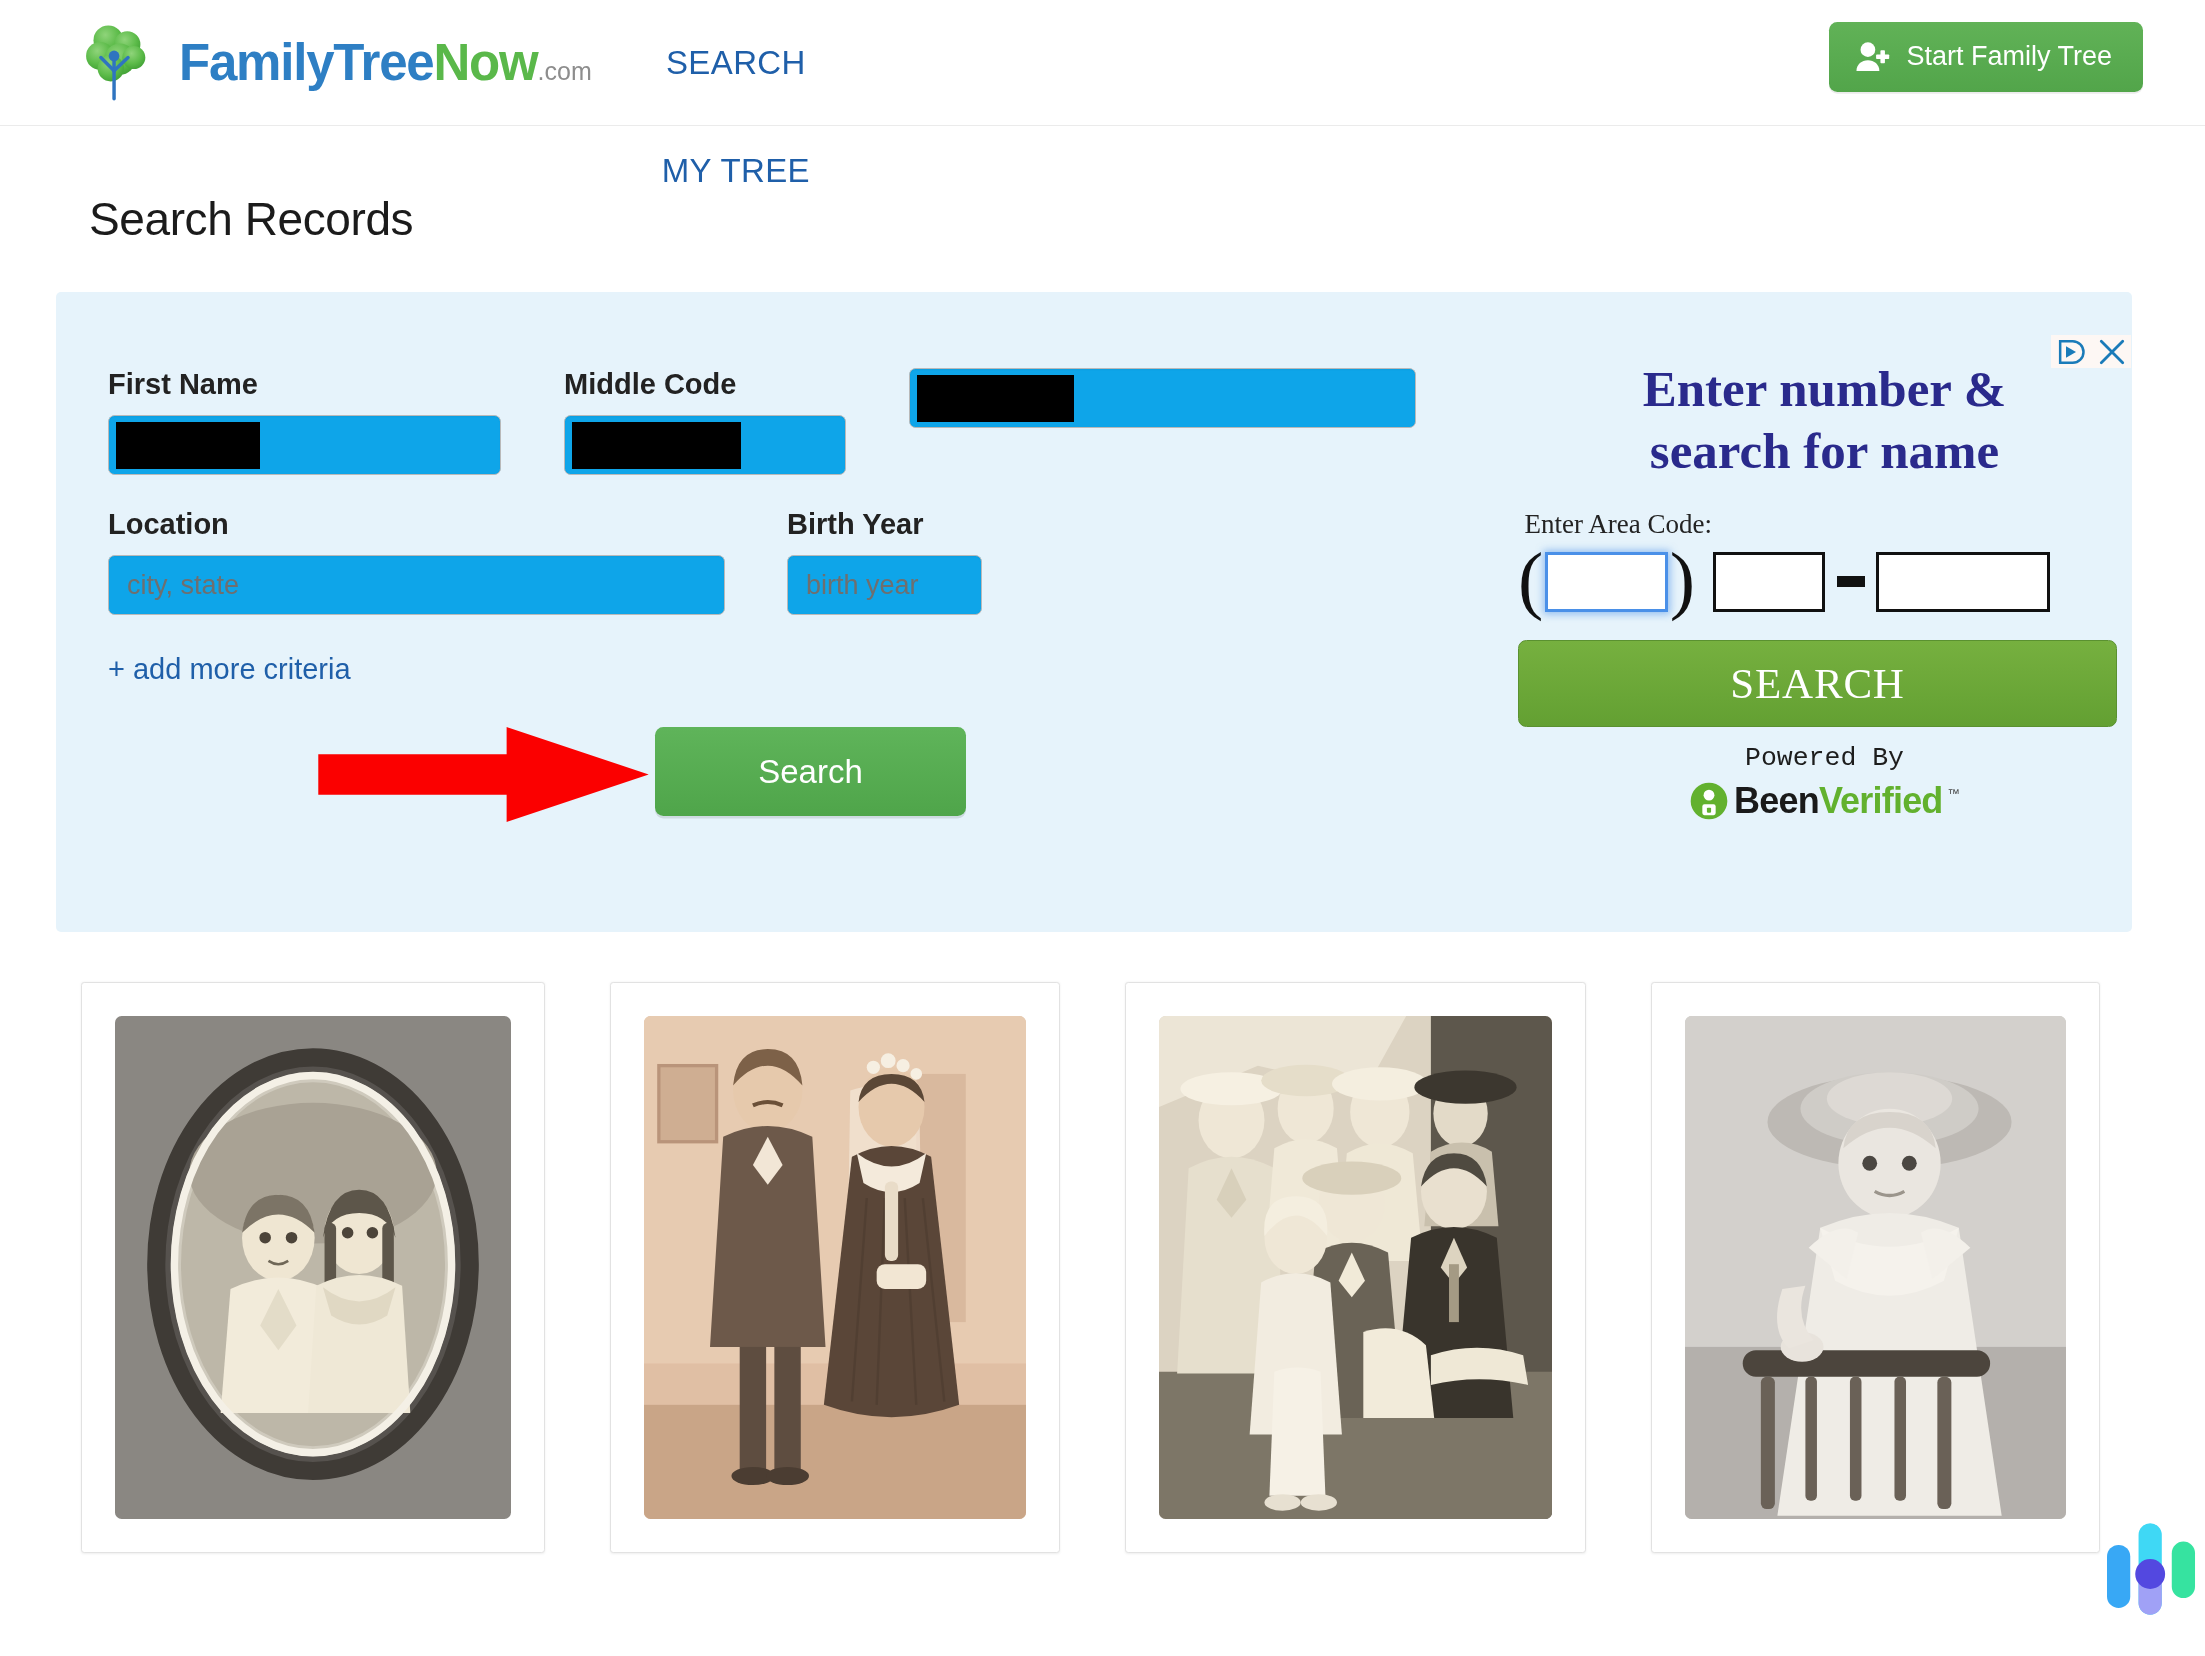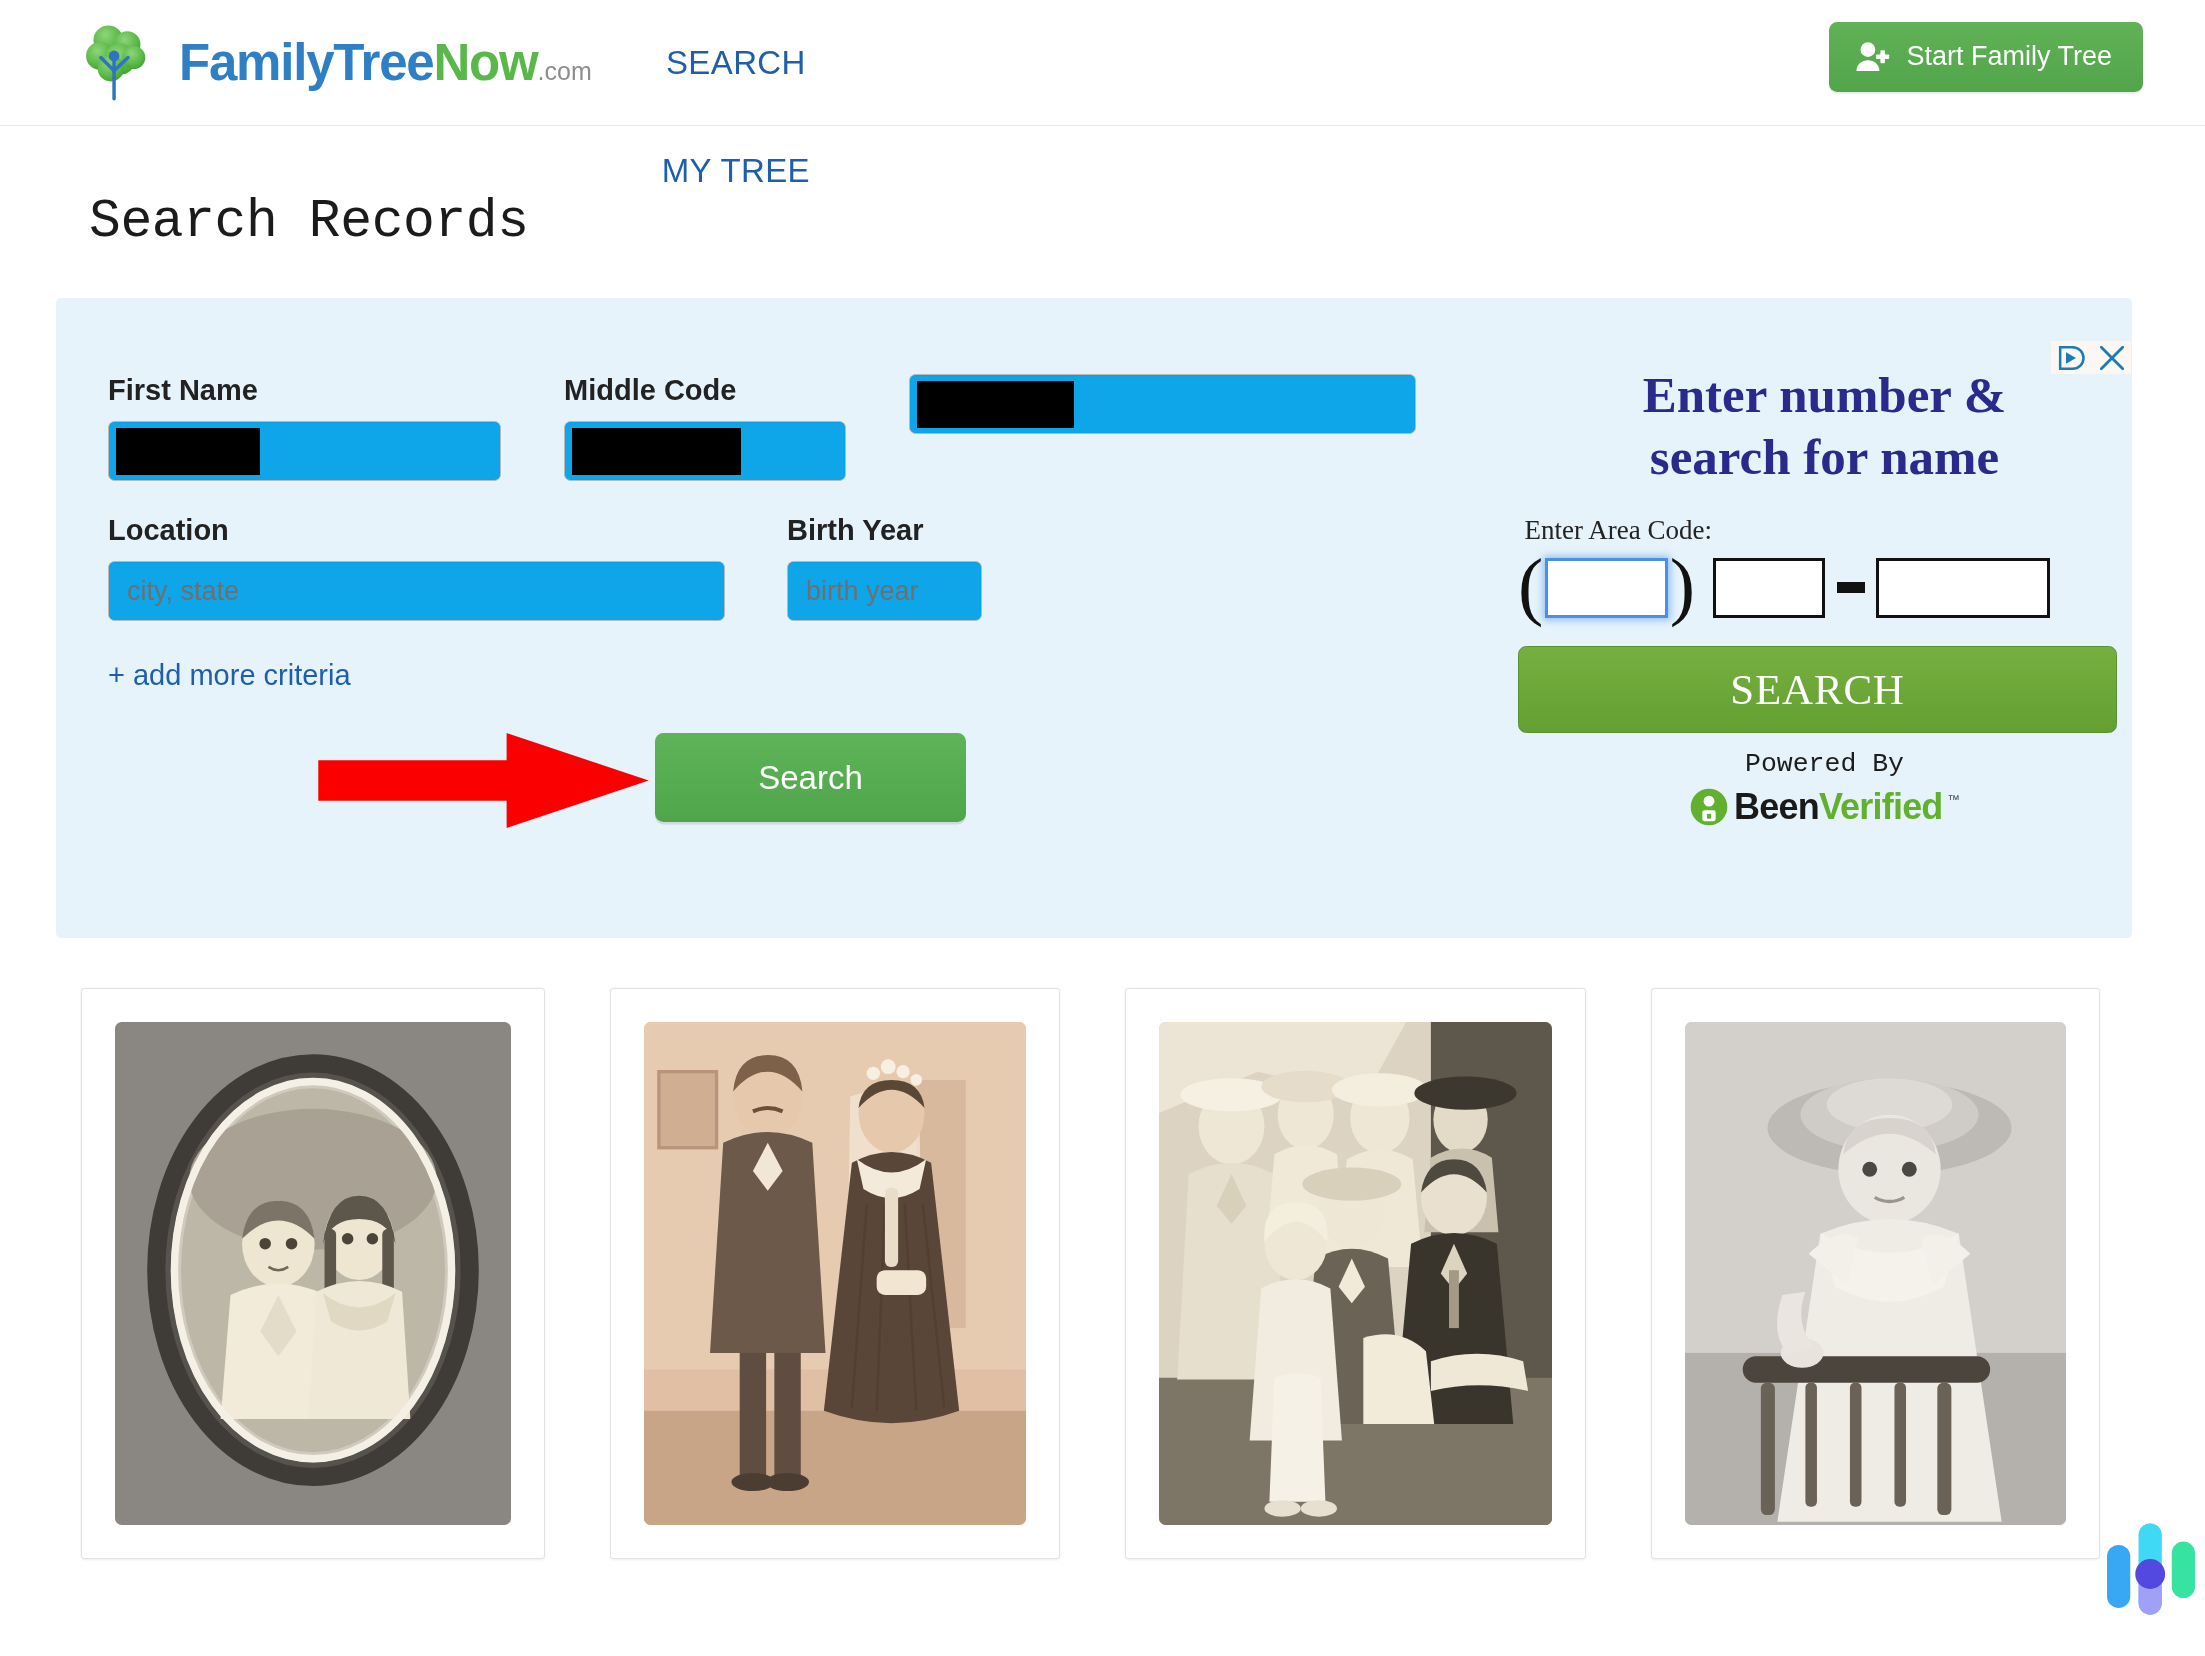--- a/index.html
+++ b/index.html
@@ -79,25 +79,24 @@
     align-items: center;
     gap: 16.6px;
     cursor: pointer;
     box-shadow: 0 1.7px 0 rgba(0,0,0,.08);
   }
   .user-plus-icon { width: 36px; height: 36px; display: block; }
 
   
   .page-title {
     margin: 66px 0 0 89px;
-    font-size: 53px;
+    font-size: 46px;
     font-weight: 400;
     color: #1b1b1b;
     letter-spacing: -0.4px;
-    font-family: Liberation Mono, monospace;
   }
 
   
   .search-panel {
     position: relative;
     margin: 46px 73px 0 56px;
     height: 640px;
     background: #e6f3fb;
     border-radius: 5px;
   }

